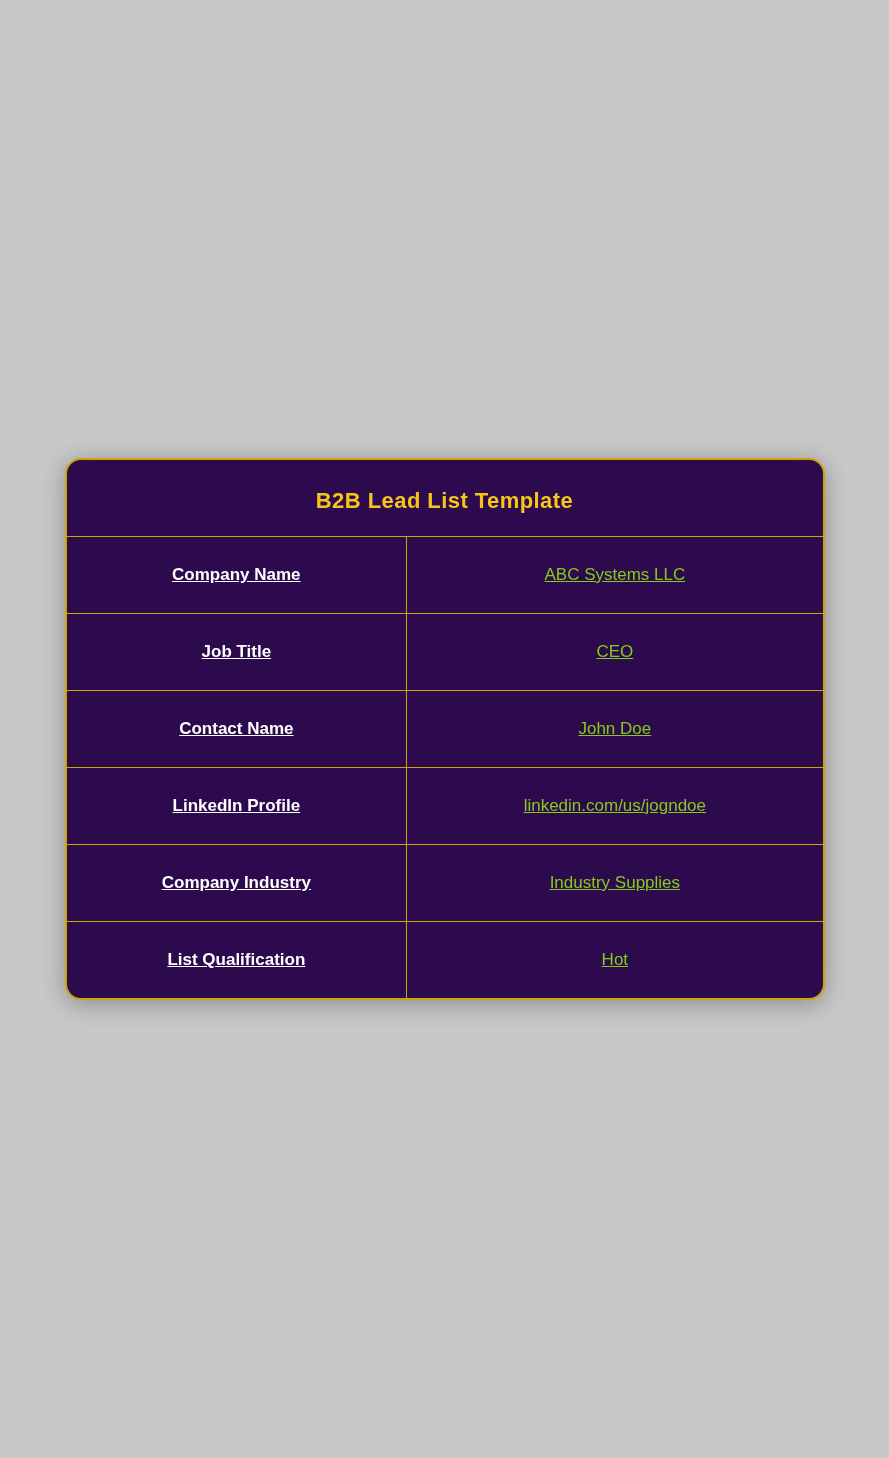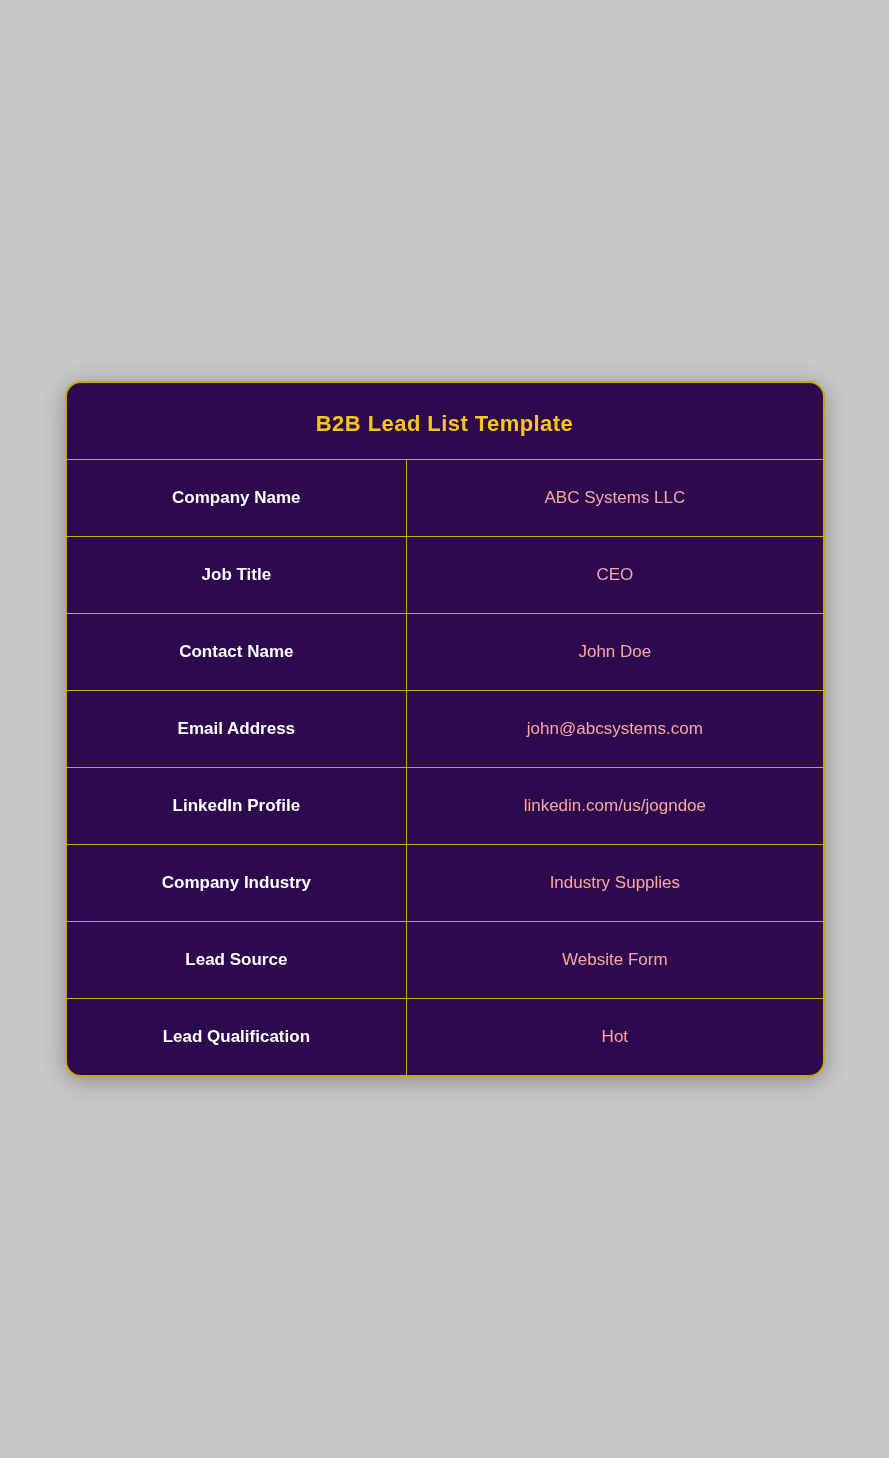--- a/index.html
+++ b/index.html
@@ -47,35 +47,36 @@
       border-bottom: 1.5px solid #c8a800;
     }
 
     .table tr:last-child {
       border-bottom: none;
     }
 
     .table td {
       padding: 28px 32px;
       vertical-align: middle;
+      text-decoration: underline;
     }
 
     .label-cell {
       width: 45%;
       font-weight: 800;
       font-size: 17px;
       color: #ffffff;
       border-right: 1.5px solid #c8a800;
       text-align: center;
     }
 
     .value-cell {
       width: 55%;
       font-size: 17px;
-      color: #fca5a5;
+      color: #84cc16;
       text-align: center;
       font-weight: 400;
     }
   </style>
 </head>
 <body>
 
 <div class="card">
   <div class="card-title">B2B Lead List Template</div>
   <table class="table">
@@ -86,34 +87,26 @@
         </tr>
         <tr>
           <td class="label-cell">Job Title</td>
           <td class="value-cell">CEO</td>
         </tr>
         <tr>
           <td class="label-cell">Contact Name</td>
           <td class="value-cell">John Doe</td>
         </tr>
         <tr>
-          <td class="label-cell">Email Address</td>
-          <td class="value-cell">john@abcsystems.com</td>
-        </tr>
-        <tr>
           <td class="label-cell">LinkedIn Profile</td>
           <td class="value-cell">linkedin.com/us/jogndoe</td>
         </tr>
         <tr>
           <td class="label-cell">Company Industry</td>
           <td class="value-cell">Industry Supplies</td>
         </tr>
         <tr>
-          <td class="label-cell">Lead Source</td>
-          <td class="value-cell">Website Form</td>
-        </tr>
-        <tr>
-          <td class="label-cell">Lead Qualification</td>
+          <td class="label-cell">List Qualification</td>
           <td class="value-cell">Hot</td>
         </tr>
       </tbody>
   </table>
 </div>
 
 </body></html>

